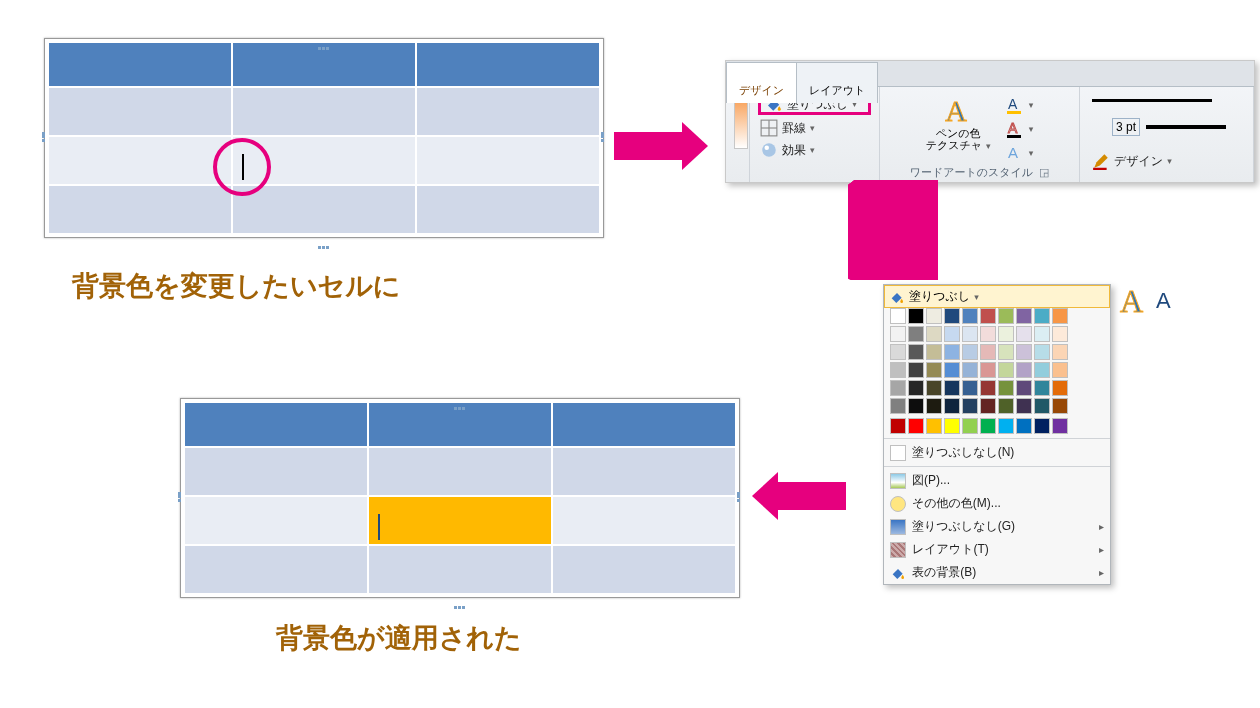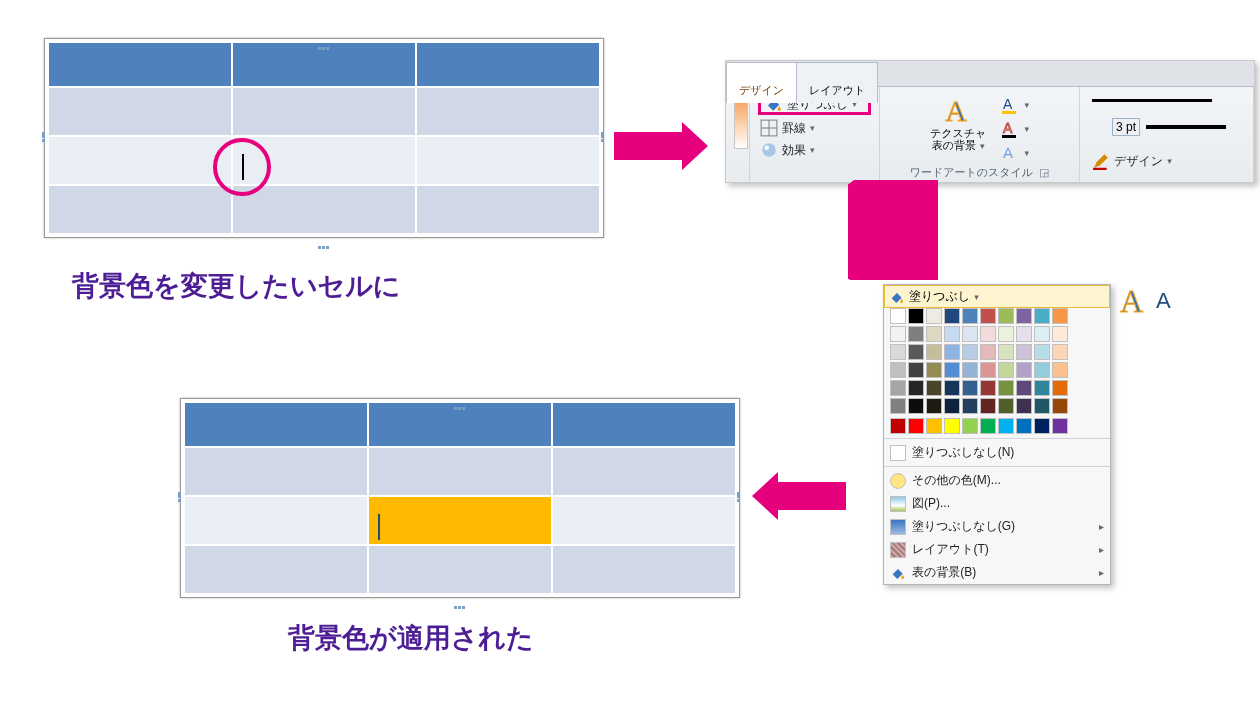--- a/index.html
+++ b/index.html
@@ -46,21 +46,21 @@
   .handle.v{width:5px;height:14px;}
   .handle.v span{display:block;width:3px;height:3px;margin:.5px 0;}
 
   .cursor-mark { width:2px; height:26px; background:#000; position:absolute; }
 
   .red-circle {
     position:absolute; width:58px;height:58px;border:4px solid #e6007e;border-radius:50%;
   }
 
   .caption {
-    color:#4c1d95; font-weight:bold; font-size:27px; line-height:1.35;
+    color:#a16207; font-weight:bold; font-size:27px; line-height:1.35;
   }
 
   
   .ribbon {
     position:absolute;
     width:530px;
     background:linear-gradient(#f5f7fa,#e9ecef);
     border:1px solid #c9c9c9;
     box-shadow:3px 3px 6px rgba(0,0,0,.25);
   }
@@ -221,22 +221,22 @@
       </div>
     </div>
 
     <div class="grp" style="width:200px;">
       <div style="display:flex;gap:14px;justify-content:center;">
         <div style="text-align:center;">
           <svg class="bigicon" viewBox="0 0 32 32">
               <text x="4" y="26" font-size="28" font-family="Georgia" fill="#2e74b5" stroke="#f5a623" stroke-width="1">A</text>
             </svg>
           <div style="font-size:11px;line-height:1.1;">
-            <div>テクスチャ</div>
-            <div><span>表の背景</span><span class="drop-tri">▾</span></div>
+            <div>ペンの色</div>
+            <div><span>テクスチャ</span><span class="drop-tri">▾</span></div>
           </div>
         </div>
         <div style="display:flex;flex-direction:column;gap:4px;padding-top:2px;">
           <div style="display:flex;align-items:center;">
             <svg width="20" height="20" viewBox="0 0 20 20">
                 <text x="3" y="14" font-size="14" fill="#1f497d">A</text>
                 <rect x="2" y="16" width="14" height="3" fill="#ffc000"></rect>
               </svg>
               <span class="drop-tri">▾</span>
           </div>
@@ -392,26 +392,26 @@
       <div class="swatch" style="background: rgb(0, 32, 96);"></div>
       <div class="swatch" style="background: rgb(112, 48, 160);"></div>
     </div>
   <hr>
   <div class="menuitem">
     <span class="ic" style="background:#fff;"></span>
     <span>塗りつぶしなし(N)</span>
   </div>
   <hr>
   <div class="menuitem">
+    <span class="ic" style="background:linear-gradient(#8ecae6,#fff 60%,#a7c957);"></span>
+    <span>図(P)...</span>
+  </div>
+  <div class="menuitem">
     <span class="ic" style="background:#ffe680;border-radius:50%;"></span>
     <span>その他の色(M)...</span>
-  </div>
-  <div class="menuitem">
-    <span class="ic" style="background:linear-gradient(#8ecae6,#fff 60%,#a7c957);"></span>
-    <span>図(P)...</span>
   </div>
   <div class="menuitem">
     <span class="ic" style="background:linear-gradient(#3a75c4,#9db9e0);"></span>
     <span>塗りつぶしなし(G)</span>
     <span class="arrow">▸</span>
   </div>
   <div class="menuitem">
     <span class="ic" style="background:repeating-linear-gradient(45deg,#caa,#caa 2px,#a77 2px,#a77 4px);"></span>
     <span>レイアウト(T)</span>
     <span class="arrow">▸</span>
@@ -477,13 +477,13 @@
     <tr class="row-even">
           <td></td>
           <td></td>
           <td></td>
         </tr>
   </tbody>
     </table>
   <div class="cursor-mark" style="left:197px; top:115px; background:#1f497d;"></div>
 </div>
 
-<div class="abs caption" style="left:288px; top:620px;">背景色が適用された</div>
+<div class="abs caption" style="left:276px; top:620px;">背景色が適用された</div>
 
 </body></html>

